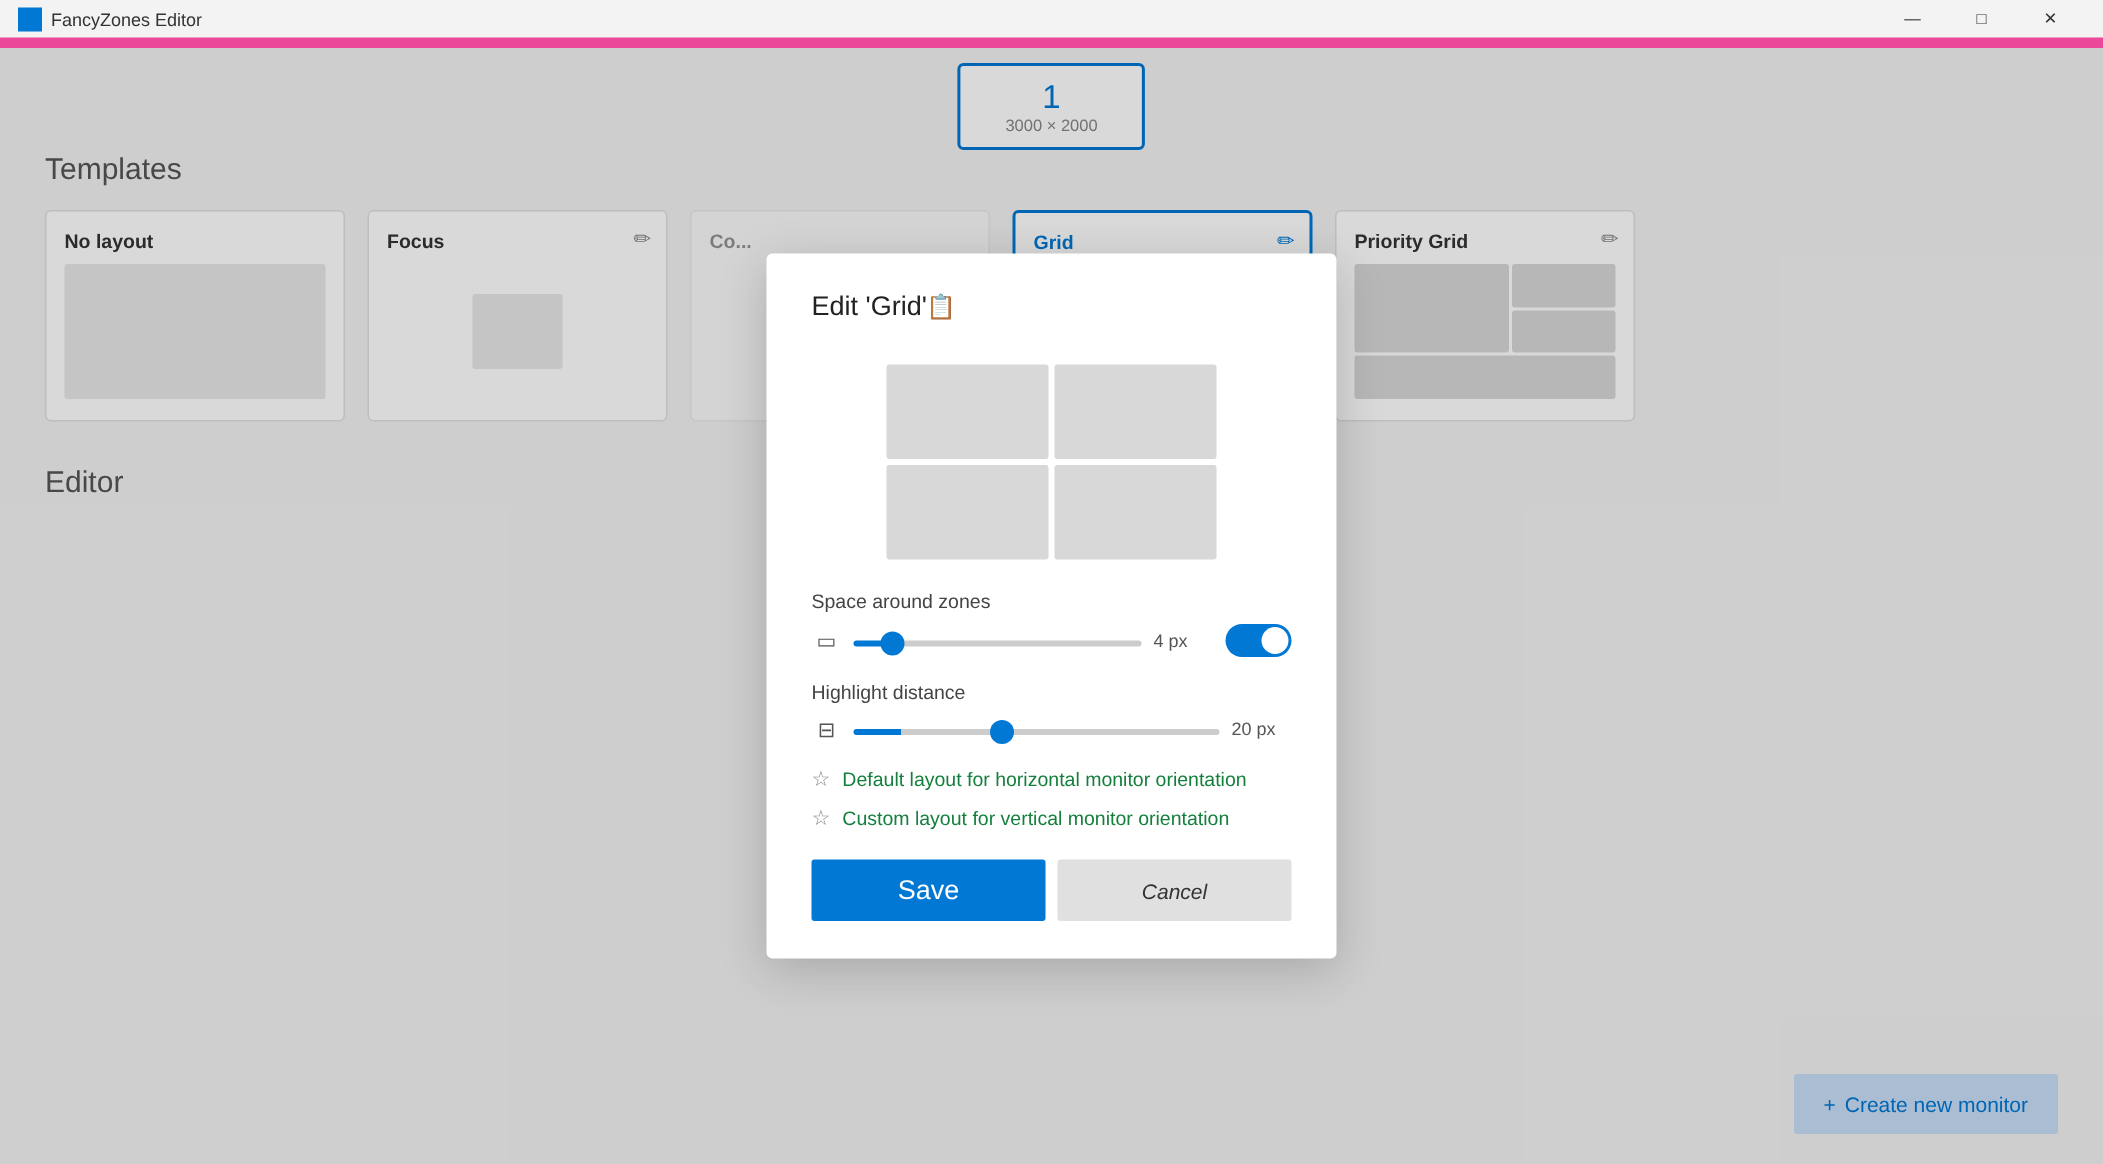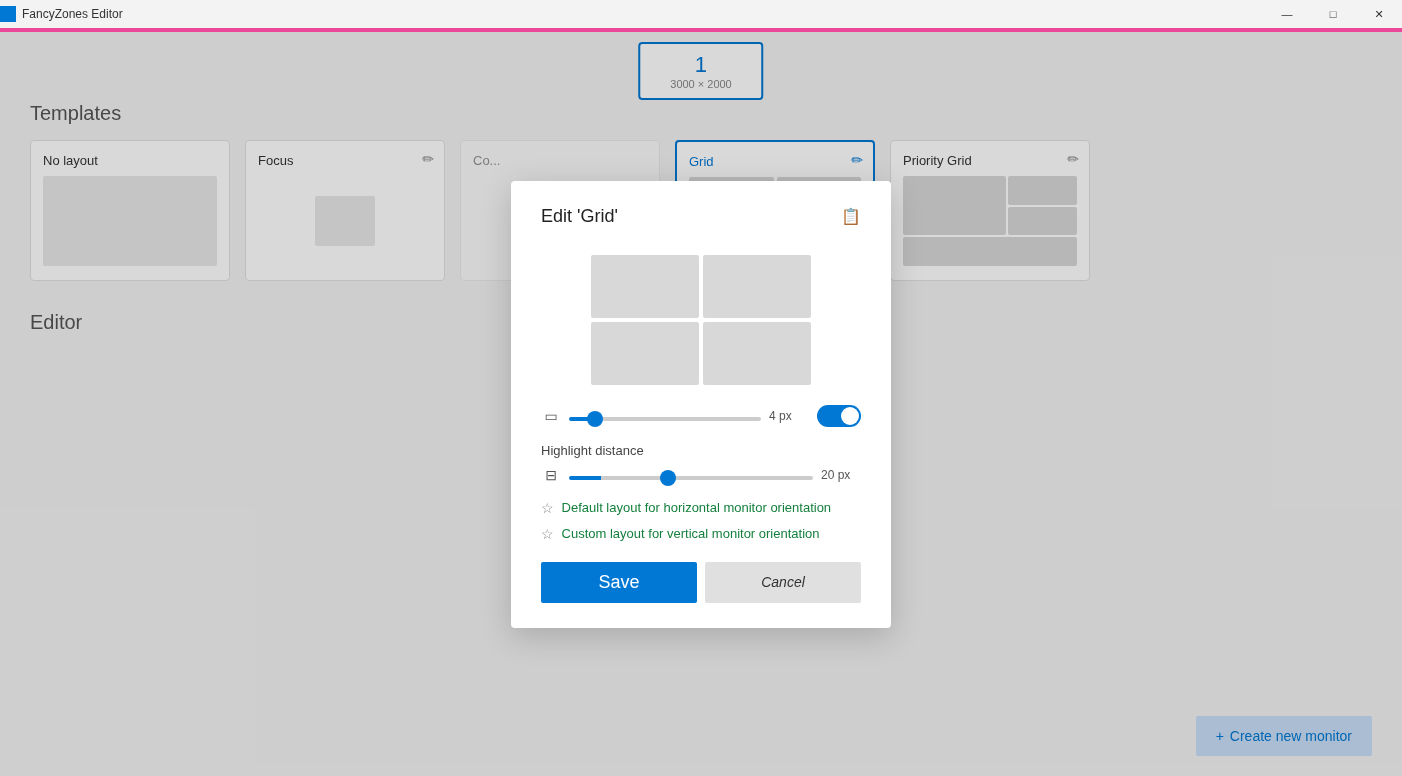--- a/index.html
+++ b/index.html
@@ -12,22 +12,22 @@
       position: relative;
     }
 
     
     .titlebar {
       display: flex;
       align-items: center;
       justify-content: space-between;
       background: #f3f3f3;
       height: 32px;
-      padding: 0 0;
-      border-bottom: 4px solid #ec4899;
+      padding: 0 12px;
+      border-bottom: 7px solid #ec4899;
     }
     .titlebar-left {
       display: flex;
       align-items: center;
       gap: 6px;
     }
     .titlebar-icon {
       width: 16px;
       height: 16px;
       background: #0078d4;
@@ -112,20 +112,21 @@
       cursor: pointer;
       flex-shrink: 0;
     }
     .template-card.active {
       border: 2px solid #0078d4;
     }
     .template-card-title {
       font-size: 13px;
       color: #333;
       margin-bottom: 8px;
+      font-weight: bold;
     }
     .template-card.active .template-card-title {
       color: #0078d4;
     }
     .template-card-edit {
       position: absolute;
       top: 10px;
       right: 10px;
       color: #888;
       cursor: pointer;
@@ -199,21 +200,20 @@
       border-radius: 4px;
       padding: 25px 30px 25px 30px;
       width: 380px;
       box-shadow: 0 8px 32px rgba(0,0,0,0.18);
       position: relative;
     }
 
     .dialog-header {
       display: flex;
       align-items: center;
-      justify-content: space-between;
       margin-bottom: 28px;
     }
     .dialog-title {
       font-size: 18px;
       font-weight: 400;
       color: #222;
     }
     .dialog-copy-icon {
       color: #555;
       cursor: pointer;
@@ -470,20 +470,21 @@
 
       <div class="dialog-preview">
         <div class="dialog-grid-cell"></div>
         <div class="dialog-grid-cell"></div>
         <div class="dialog-grid-cell"></div>
         <div class="dialog-grid-cell"></div>
       </div>
 
 
       <div class="slider-section">
+        <div class="slider-label">Space around zones</div>
         <div class="slider-row">
           <span class="slider-icon">▭</span>
           <div class="slider-track-wrap">
             <input type="range" class="space" min="0" max="30" value="3" style="">
           </div>
           <span class="slider-value">4 px</span>
           <div class="toggle">
             <div class="toggle-knob"></div>
           </div>
         </div>

